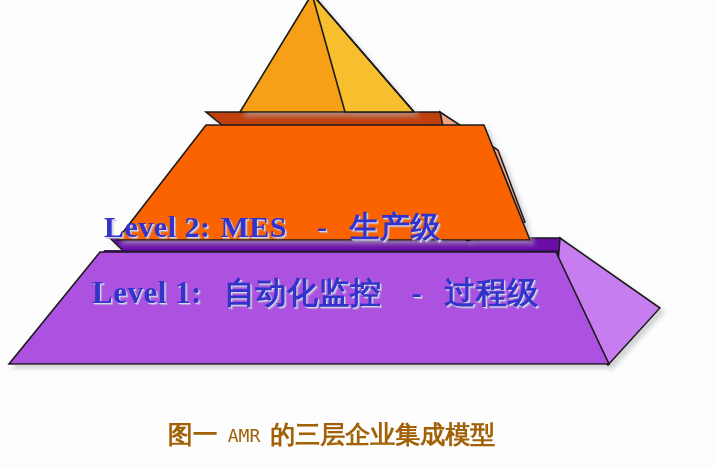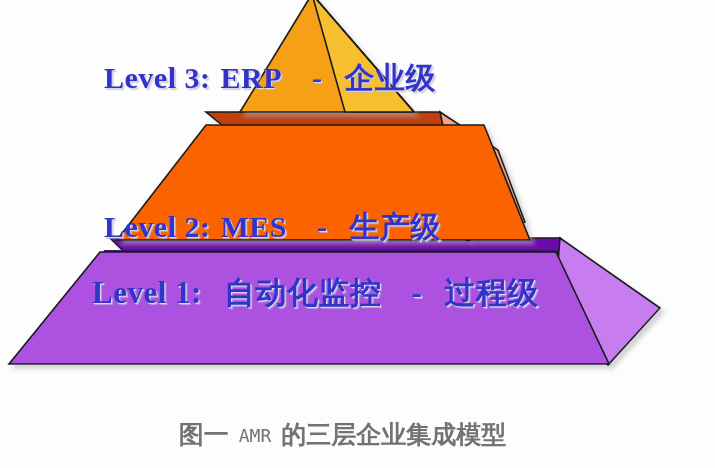--- a/index.html
+++ b/index.html
@@ -68,22 +68,21 @@
     font-size: 31px;
   }
   #label-level1 .cjk { font-size: 31px; }
 
   #caption {
     position: absolute;
     left: 0;
     top: 418px;
     width: 663px;
     text-align: center;
-    color: #737373;
-    margin-left: 11px;
+    color: #a16207;
   }
   #caption .cap-cjk {
     font-family: "DejaVu Sans", sans-serif;
     font-weight: bold;
     font-size: 25px;
     letter-spacing: 0px;
   }
   #caption .cap-amr {
     font-family: "DejaVu Sans Mono", monospace;
     font-weight: normal;
@@ -136,23 +135,20 @@
     <g filter="url(#dropshadow)">
 
       <polygon points="312,-6 240,112 414,112" fill="#F5A012" stroke="#1A1A1A" stroke-width="1.6"></polygon>
 
       <polygon points="312,-6 414,112 345,112" fill="#F7BE2E" stroke="#1A1A1A" stroke-width="1.6"></polygon>
 
       <line x1="312" y1="-6" x2="414" y2="112" stroke="#1A1A1A" stroke-width="1.6"></line>
     </g>
   </svg>
 
-  <div class="tier-label" id="label-level3">
-    <span class="latin">Level 3:</span><span class="sp"></span><span class="latin">ERP</span><span class="sp-xwide"></span><span class="dash">-</span><span class="sp-wide"></span><span class="cjk">企业级</span>
-  </div>
 
   <div class="tier-label" id="label-level2">
     <span class="latin">Level 2:</span><span class="sp"></span><span class="latin">MES</span><span class="sp-xwide"></span><span class="dash">-</span><span class="sp-wide"></span><span class="cjk">生产级</span>
   </div>
 
   <div class="tier-label" id="label-level1">
     <span class="latin">Level 1:</span><span class="sp-wide"></span><span class="cjk">自动化监控</span><span class="sp-xwide"></span><span class="dash">-</span><span class="sp-wide"></span><span class="cjk">过程级</span>
   </div>
 
   <div id="caption">

